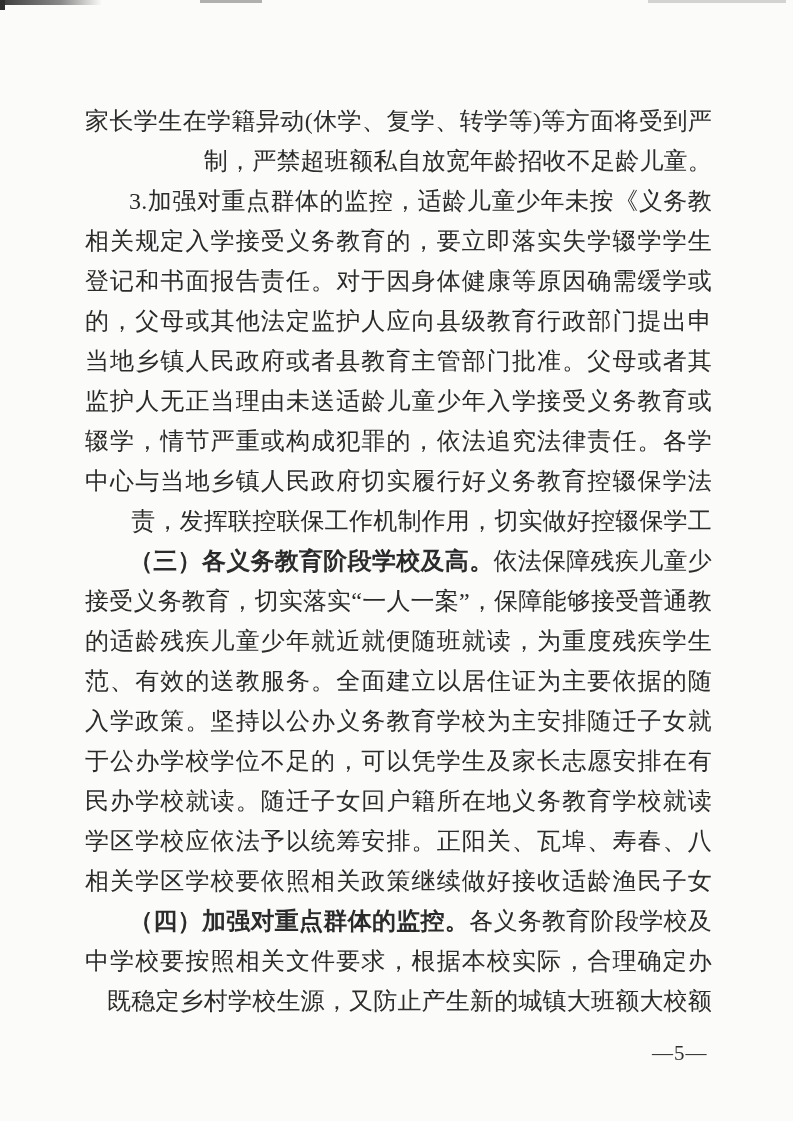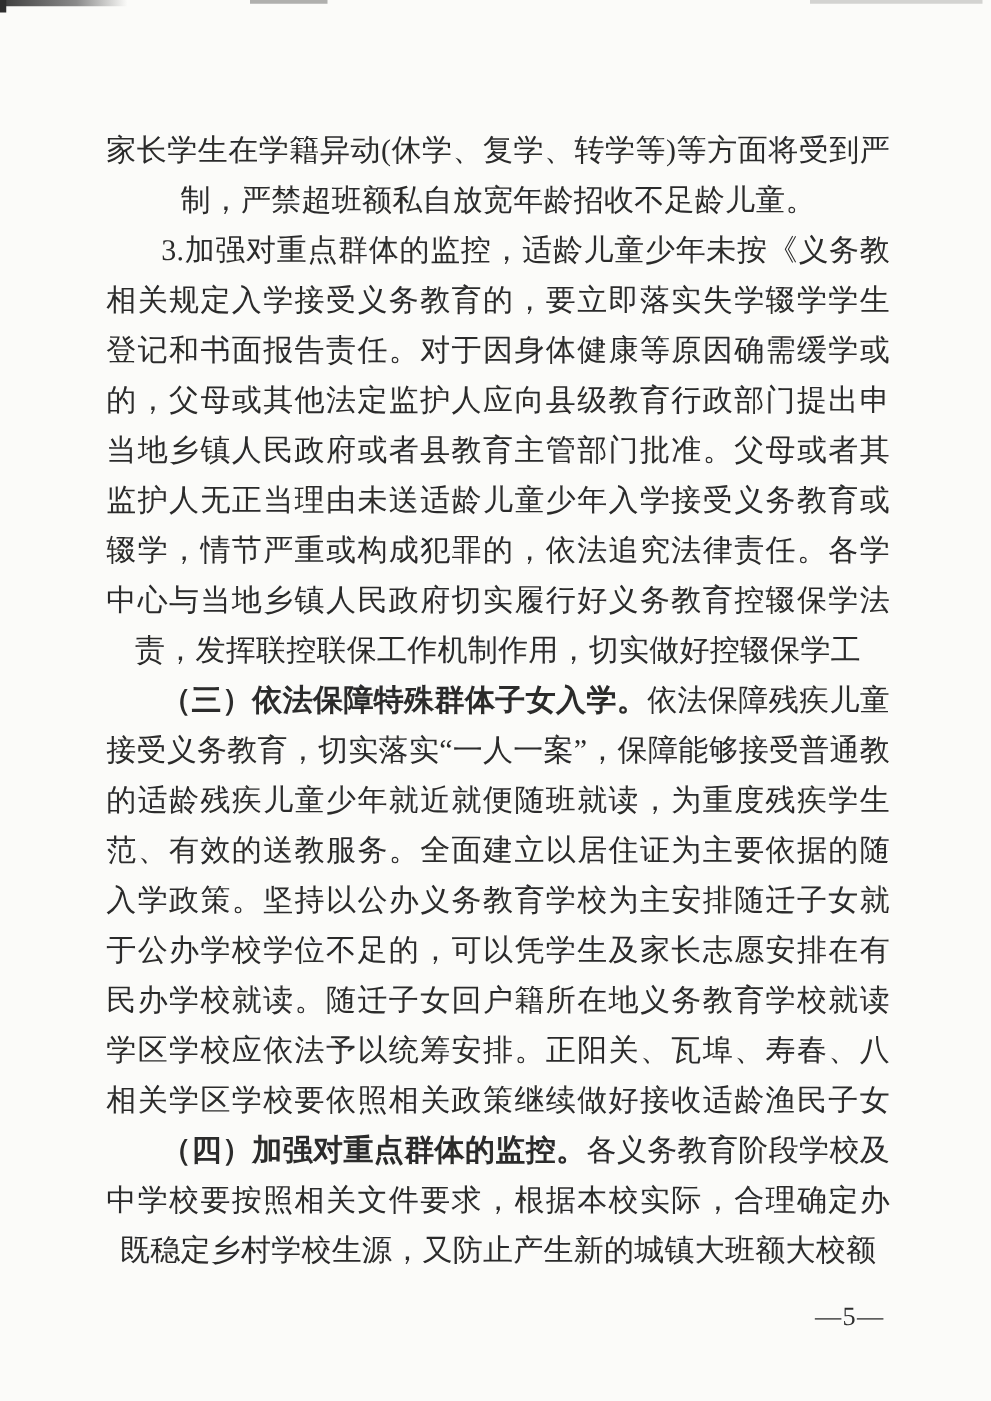--- a/index.html
+++ b/index.html
@@ -33,21 +33,21 @@
     top: 101px;
     width: 627px;
     font-size: 24px;
     line-height: 40px;
     color: #2b2b2b;
     letter-spacing: 0.2px;
   }
   .line {
     height: 40px;
     overflow: hidden;
-    text-align: center;
+    text-align: right;
   }
   .line.just {
     text-align: justify;
     text-align-last: justify;
     text-justify: inter-character;
   }
   .line.ind { padding-left: 44px; }
   .b { font-weight: bold; }
 
   .page-number {
@@ -75,21 +75,21 @@
       <div class="line"><span>制，严禁超班额私自放宽年龄招收不足龄儿童。</span></div>
       <div class="line just ind"><span>3.加强对重点群体的监控，适龄儿童少年未按《义务教育法》</span></div>
       <div class="line just"><span>相关规定入学接受义务教育的，要立即落实失学辍学学生劝返、</span></div>
       <div class="line just"><span>登记和书面报告责任。对于因身体健康等原因确需缓学或者休学</span></div>
       <div class="line just"><span>的，父母或其他法定监护人应向县级教育行政部门提出申请，由</span></div>
       <div class="line just"><span>当地乡镇人民政府或者县教育主管部门批准。父母或者其他法定</span></div>
       <div class="line just"><span>监护人无正当理由未送适龄儿童少年入学接受义务教育或造成</span></div>
       <div class="line just"><span>辍学，情节严重或构成犯罪的，依法追究法律责任。各学区管理</span></div>
       <div class="line just"><span>中心与当地乡镇人民政府切实履行好义务教育控辍保学法定职</span></div>
       <div class="line"><span>责，发挥联控联保工作机制作用，切实做好控辍保学工作。</span></div>
-      <div class="line just ind"><span class="b">（三）依法保障特殊群体子女入学。</span><span>依法保障残疾儿童少年</span></div>
+      <div class="line just ind"><span class="b">（三）各义务教育阶段学校及高。</span><span>依法保障残疾儿童少年</span></div>
       <div class="line just"><span>接受义务教育，切实落实“一人一案”，保障能够接受普通教育</span></div>
       <div class="line just"><span>的适龄残疾儿童少年就近就便随班就读，为重度残疾学生提供规</span></div>
       <div class="line just"><span>范、有效的送教服务。全面建立以居住证为主要依据的随迁子女</span></div>
       <div class="line just"><span>入学政策。坚持以公办义务教育学校为主安排随迁子女就学，对</span></div>
       <div class="line just"><span>于公办学校学位不足的，可以凭学生及家长志愿安排在有学位的</span></div>
       <div class="line just"><span>民办学校就读。随迁子女回户籍所在地义务教育学校就读的，各</span></div>
       <div class="line just"><span>学区学校应依法予以统筹安排。正阳关、瓦埠、寿春、八公山等</span></div>
       <div class="line just"><span>相关学区学校要依照相关政策继续做好接收适龄渔民子女入学</span></div>
       <div class="line just ind"><span class="b">（四）加强对重点群体的监控。</span><span>各义务教育阶段学校及高</span></div>
       <div class="line just"><span>中学校要按照相关文件要求，根据本校实际，合理确定办学规模，</span></div>

